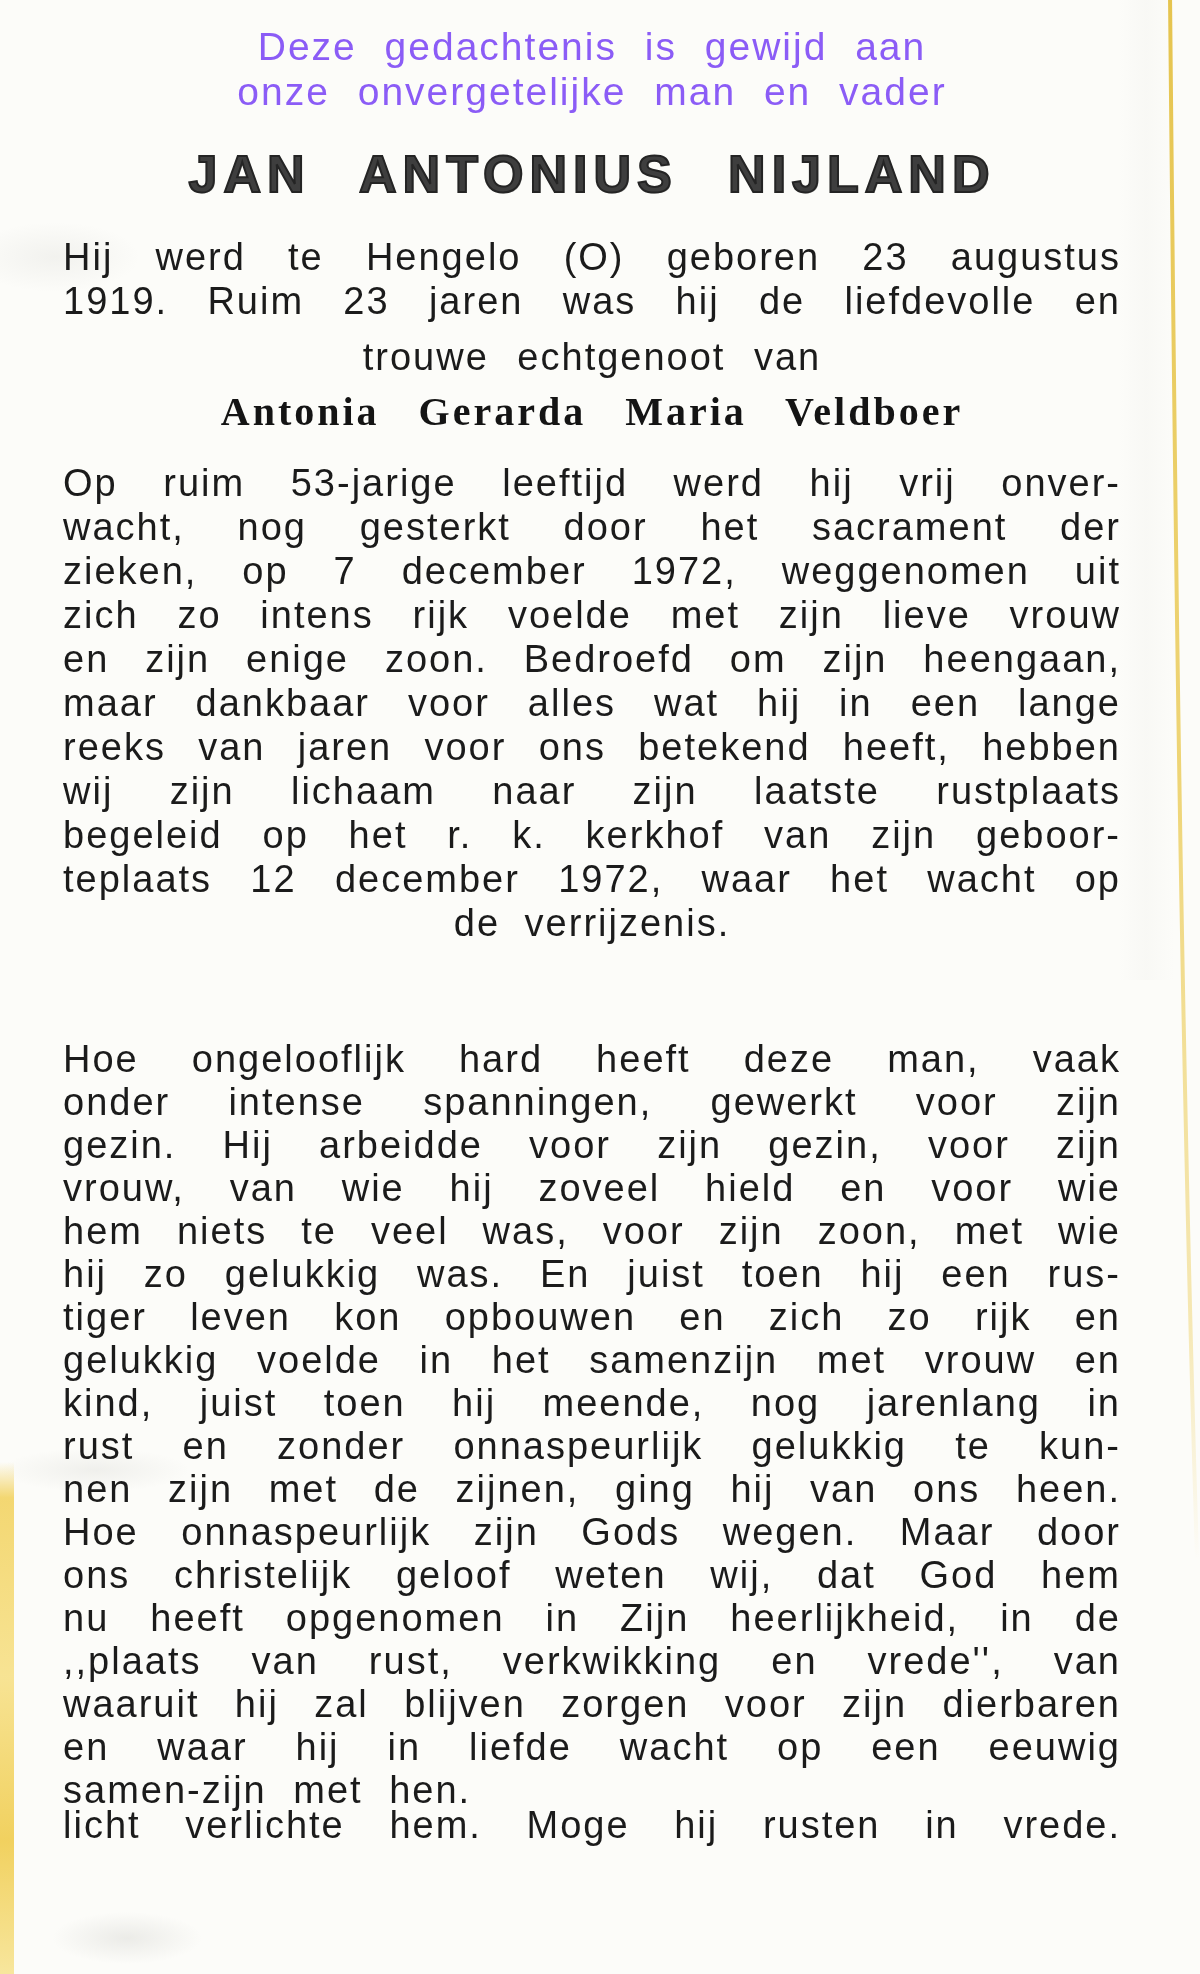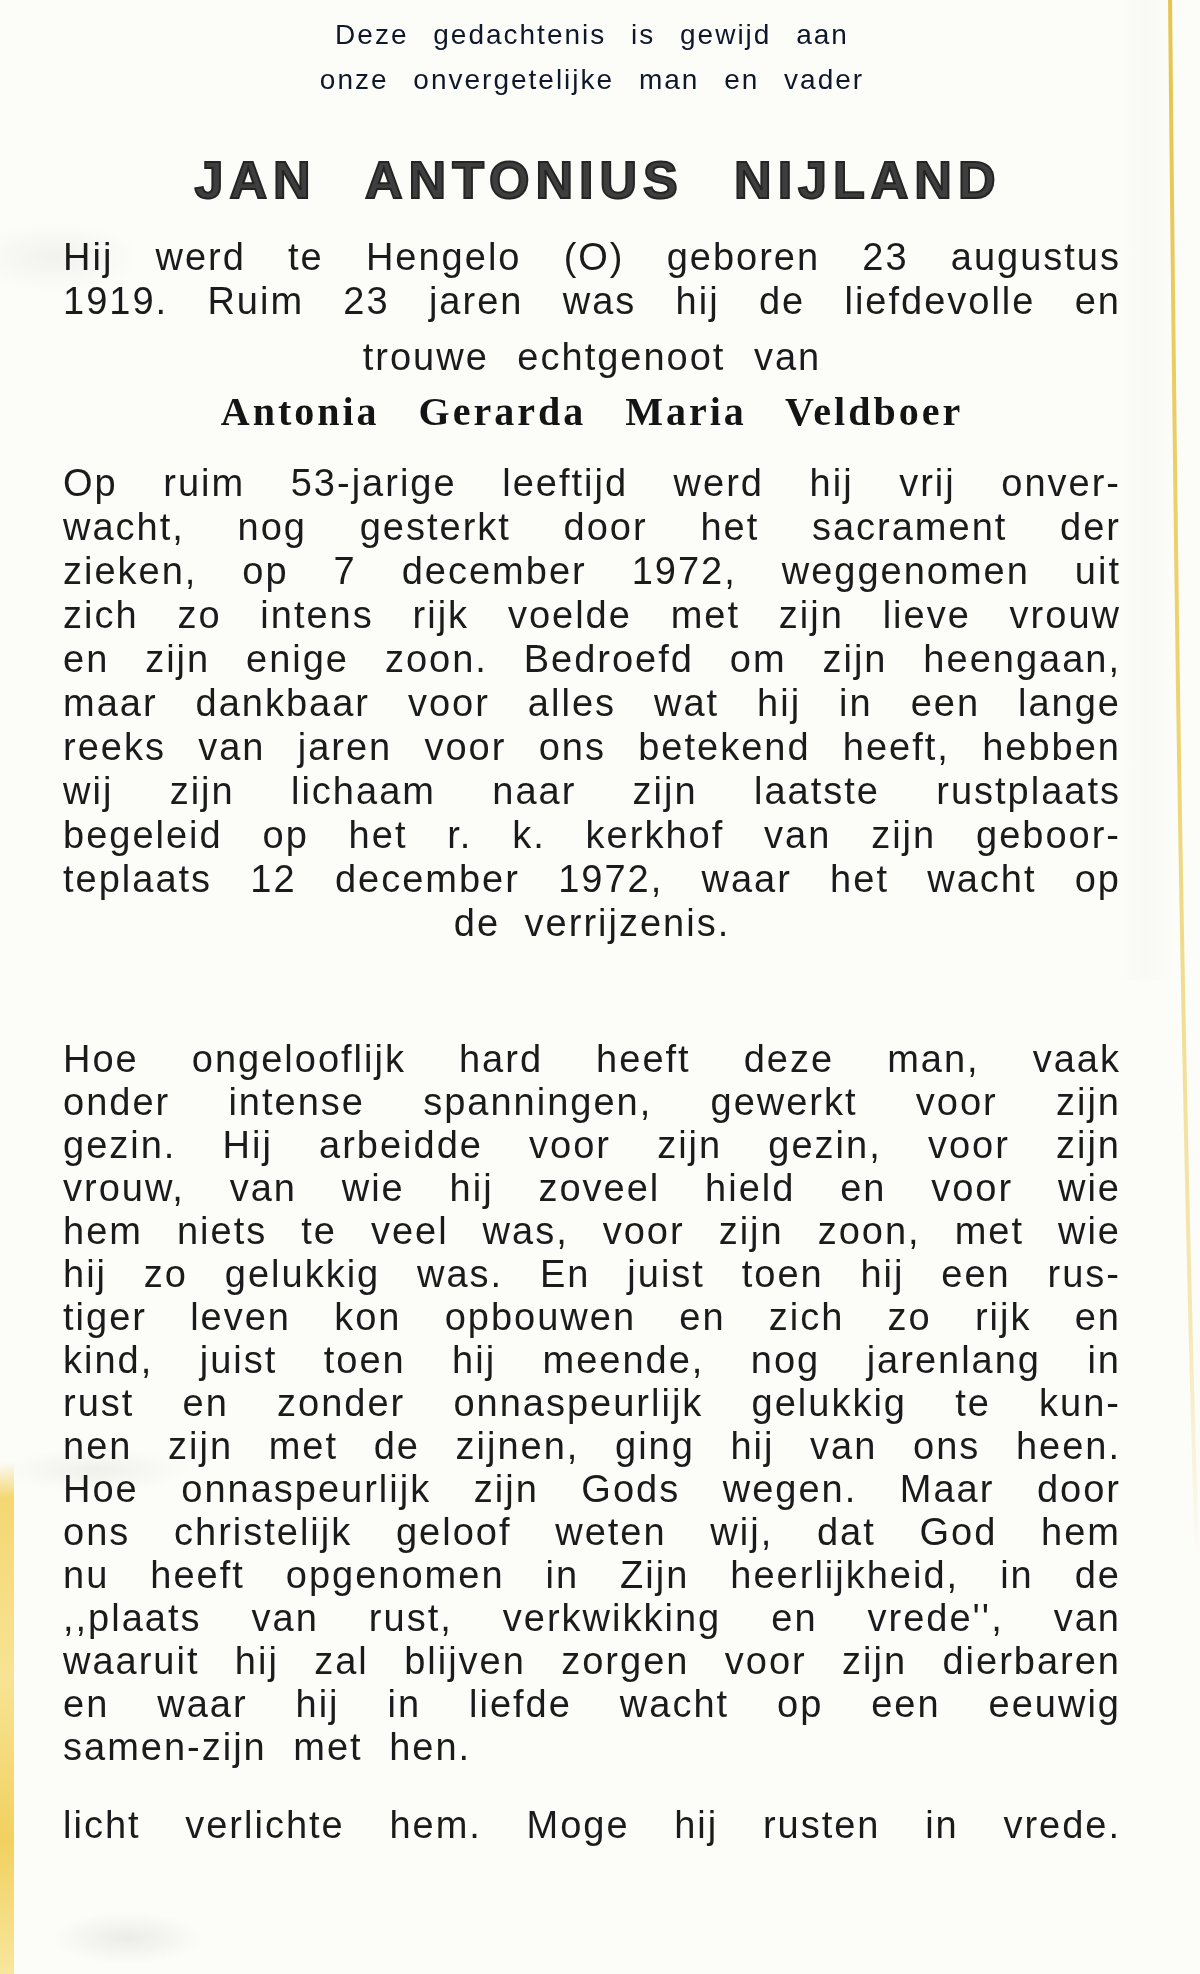--- a/index.html
+++ b/index.html
@@ -42,32 +42,32 @@
       rgba(240,205,82,0.92) 74%,
       rgba(247,229,152,0.95) 100%);
   }
   .edge-line-right { position: absolute; top: 0; left: 0; pointer-events: none; }
 
   
   .tblock { position: absolute; left: 63px; width: 1058px; }
   .line { display: block; }
 
   .intro {
-    top: 12px;
-    font-size: 28px;
+    top: 24px;
+    font-size: 39px;
     line-height: 45px;
     letter-spacing: 2px;
     word-spacing: 15px;
     text-align: center;
-    color: #0f172a;
+    color: #8b5cf6;
   }
 
   .title {
     top: 144px;
-    margin: 6px;
+    margin: 0;
     text-align: center;
     font-size: 52px;
     line-height: 60px;
     font-weight: 700;
     letter-spacing: 6px;
     word-spacing: 30px;
     color: #3e3e3e;
     -webkit-text-stroke: 2px #242424;
     text-shadow: 1px 1px 0 rgba(40,40,40,0.35);
   }
@@ -160,20 +160,21 @@
     </div>
 
   <div class="tblock para para3">
       <div class="line">Hoe ongelooflijk hard heeft deze man, vaak</div>
       <div class="line">onder intense spanningen, gewerkt voor zijn</div>
       <div class="line">gezin. Hij arbeidde voor zijn gezin, voor zijn</div>
       <div class="line">vrouw, van wie hij zoveel hield en voor wie</div>
       <div class="line">hem niets te veel was, voor zijn zoon, met wie</div>
       <div class="line">hij zo gelukkig was. En juist toen hij een rus-</div>
       <div class="line">tiger leven kon opbouwen en zich zo rijk en</div>
+      <div class="line">gelukkig voelde in het samenzijn met vrouw en</div>
       <div class="line">kind, juist toen hij meende, nog jarenlang in</div>
       <div class="line">rust en zonder onnaspeurlijk gelukkig te kun-</div>
       <div class="line">nen zijn met de zijnen, ging hij van ons heen.</div>
       <div class="line">Hoe onnaspeurlijk zijn Gods wegen. Maar door</div>
       <div class="line">ons christelijk geloof weten wij, dat God hem</div>
       <div class="line">nu heeft opgenomen in Zijn heerlijkheid, in de</div>
       <div class="line">,,plaats van rust, verkwikking en vrede'', van</div>
       <div class="line">waaruit hij zal blijven zorgen voor zijn dierbaren</div>
       <div class="line">en waar hij in liefde wacht op een eeuwig</div>
       <div class="line">samen-zijn met hen.</div>

